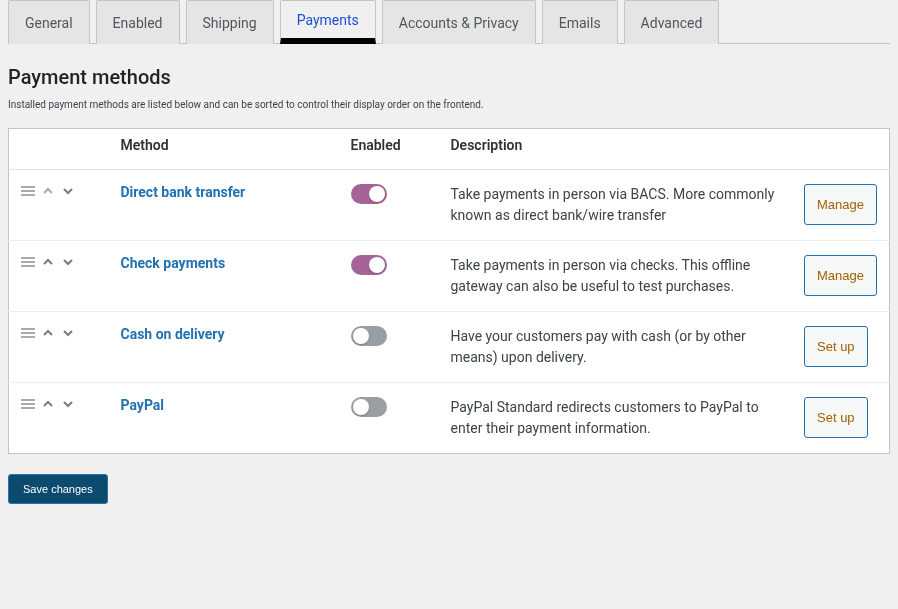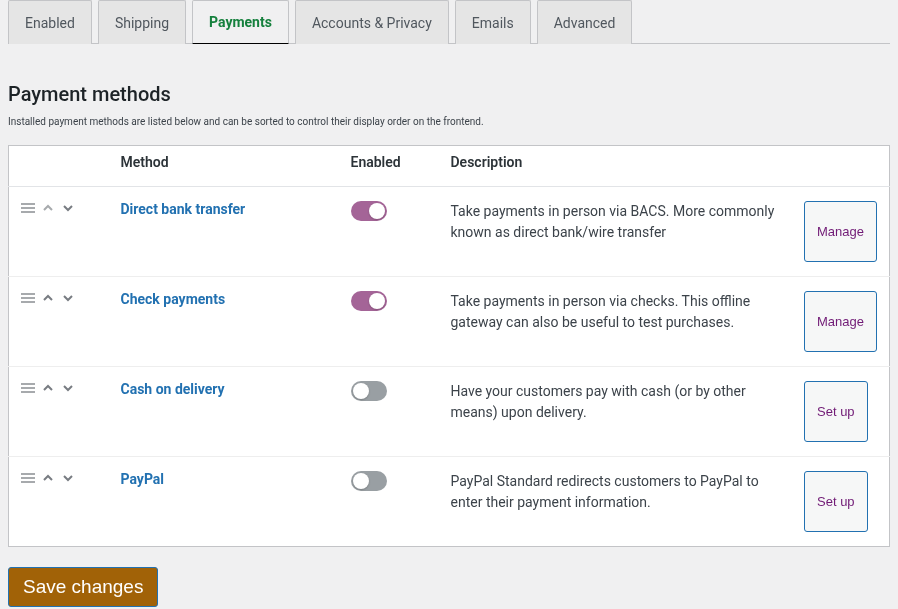--- a/index.html
+++ b/index.html
@@ -29,29 +29,29 @@
     font-size: 14px;
     color: #50575e;
     cursor: pointer;
     border-radius: 2px 2px 0 0;
     display:flex;
     align-items:center;
     height:44px;
   }
   .tab.active {
     background: #f0f0f1;
-    color: #15803d;
-    font-weight: 700;
-    border-bottom: 1px solid #000000;
+    color: #1d4ed8;
+    font-weight: 400;
+    border-bottom: 6px solid #000000;
     margin-bottom: -1px;
   }
   h2.title {
     font-size: 20px;
     font-weight: 500;
-    margin: 38px 0 10px 0;
+    margin: 21px 0 10px 0;
     color: #1d2327;
   }
   p.desc {
     margin: 0 0 18px 0;
     color: #3c434a;
     font-size: 10px;
   }
   table.methods {
     width: 100%;
     border-collapse: collapse;
@@ -91,37 +91,38 @@
     position:absolute; top:2px;
     box-shadow: 0 1px 2px rgba(0,0,0,0.2);
   }
   .toggle.on { background:#a46497; }
   .toggle.on .knob { right:2px; }
   .toggle.off { background:#999fa3; }
   .toggle.off .knob { left:2px; }
 
   .row-desc { color:#3c434a; line-height:1.5; }
   .btn-outline {
-    border:1px solid #2271b1; color:#701a75; background:#f6f7f7;
-    padding:22px 12px; border-radius:3px; font-size:13px; cursor:pointer;
+    border:1px solid #2271b1; color:#a16207; background:#f6f7f7;
+    padding:12px 12px; border-radius:3px; font-size:13px; cursor:pointer;
     white-space:nowrap;
   }
   .btn-primary {
-    background:#a16207; color:#fff; border:1px solid #2271b1;
-    padding:8px 14px; border-radius:3px; font-size:19px; cursor:pointer;
+    background:#0c4a6e; color:#fff; border:1px solid #2271b1;
+    padding:8px 14px; border-radius:3px; font-size:11px; cursor:pointer;
     margin-top:20px;
   }
   svg { display:block; }
 </style>
 </head>
 <body>
 
 
 
 <ul class="tabs" id="tabs">
+    <li class="tab">General</li>
     <li class="tab">Enabled</li>
     <li class="tab">Shipping</li>
     <li class="tab active">Payments</li>
     <li class="tab">Accounts &amp; Privacy</li>
     <li class="tab">Emails</li>
     <li class="tab">Advanced</li>
   </ul>
 
 <h2 class="title">Payment methods</h2>
 <p class="desc">Installed payment methods are listed below and can be sorted to control their display order on the frontend.</p>

